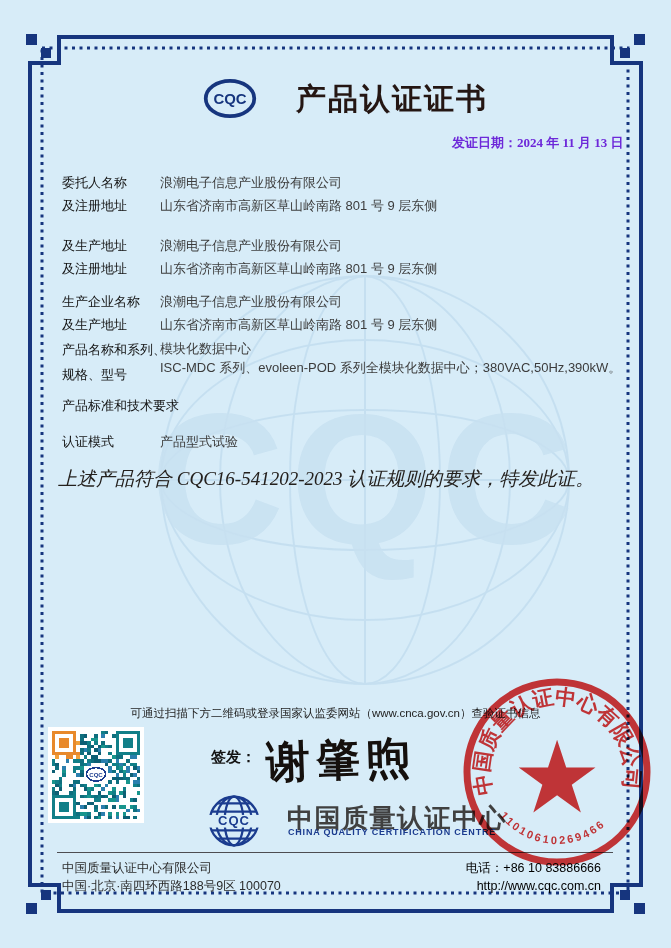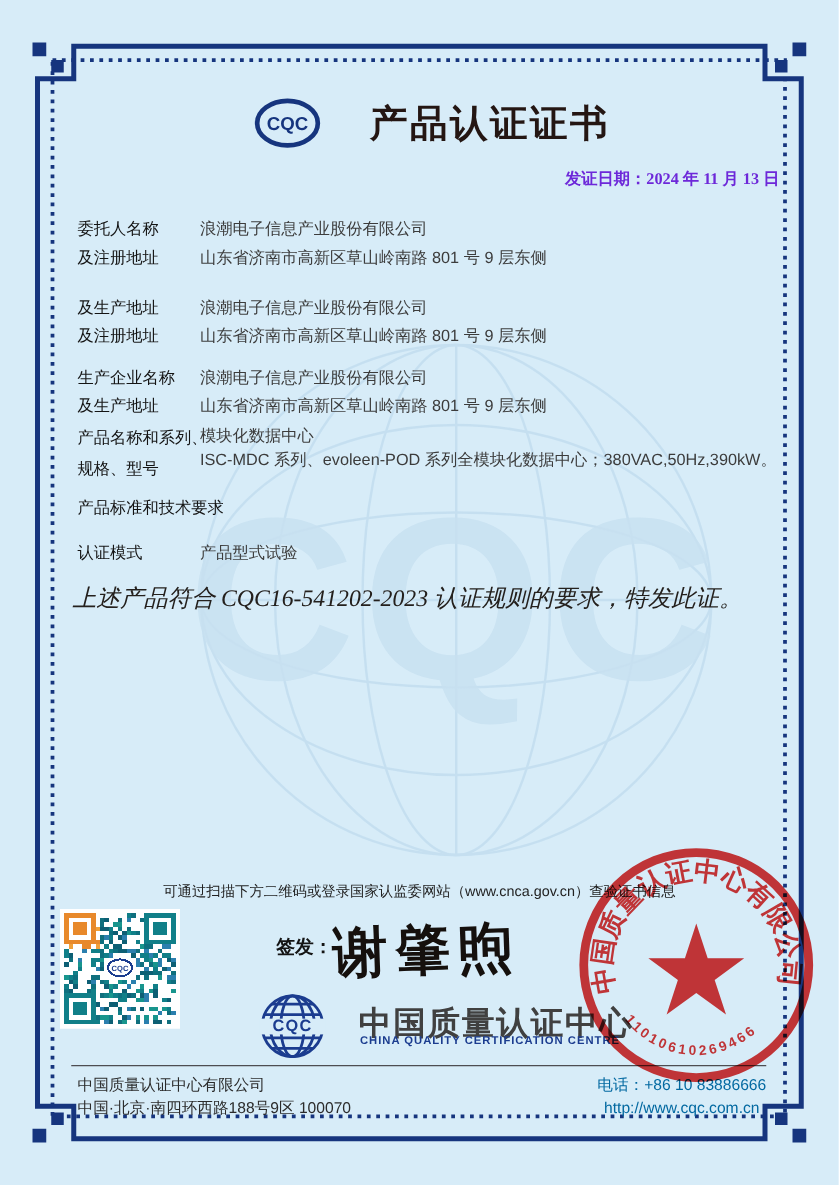--- a/index.html
+++ b/index.html
@@ -27,31 +27,31 @@
   .row.tight .lbl{line-height:25px;}
   .row.tight .val{line-height:19px; padding-top:2px;}
   .statement{
     left:58px; top:466px; font-size:19px; color:#24201d;
     font-family:"Liberation Serif","DejaVu Serif",serif; font-style:italic;
   }
   .verify-note{
     left:57px; right:57px; top:706px; text-align:center;
     font-size:11.5px; color:#222;
   }
-  .sign-label{left:221px; top:748px; font-size:15px; font-weight:bold; color:#141414;}
+  .sign-label{left:211px; top:748px; font-size:15px; font-weight:bold; color:#141414;}
   .signature{
     left:266px; top:731px; font-size:44px; color:#15100d;
     font-family:"DejaVu Serif","Liberation Serif",serif; font-weight:600;
     transform:rotate(-2deg); letter-spacing:6px;
   }
   .org-cn{left:287px; top:801px; font-size:26px; color:#404040; letter-spacing:1.5px; font-weight:600;}
   .org-en{left:288px; top:827px; font-size:9px; color:#1b3c8f; letter-spacing:0.8px; font-weight:bold;}
   .footer-divider{left:57px; top:852px; width:556px; height:1px; background:#4d4d52;}
   .footer-left{left:62px; top:859px; font-size:12.5px; line-height:18px; color:#2b2b2b;}
-  .footer-right{right:58px; top:859px; font-size:12.5px; line-height:18px; color:#0369a1; text-align:center;}
+  .footer-right{right:70px; top:859px; font-size:12.5px; line-height:18px; color:#000000; text-align:right;}
 </style>
 </head>
 <body>
 
 <div class="page">
 
   <svg class="abs" style="left:110px; top:235px; opacity:0.5;" width="510" height="500" viewBox="0 0 510 500">
     <g fill="none" stroke="#b5d4ea" stroke-width="2">
       <circle cx="255" cy="245" r="204"></circle>
       <ellipse cx="255" cy="245" rx="75" ry="204"></ellipse>

